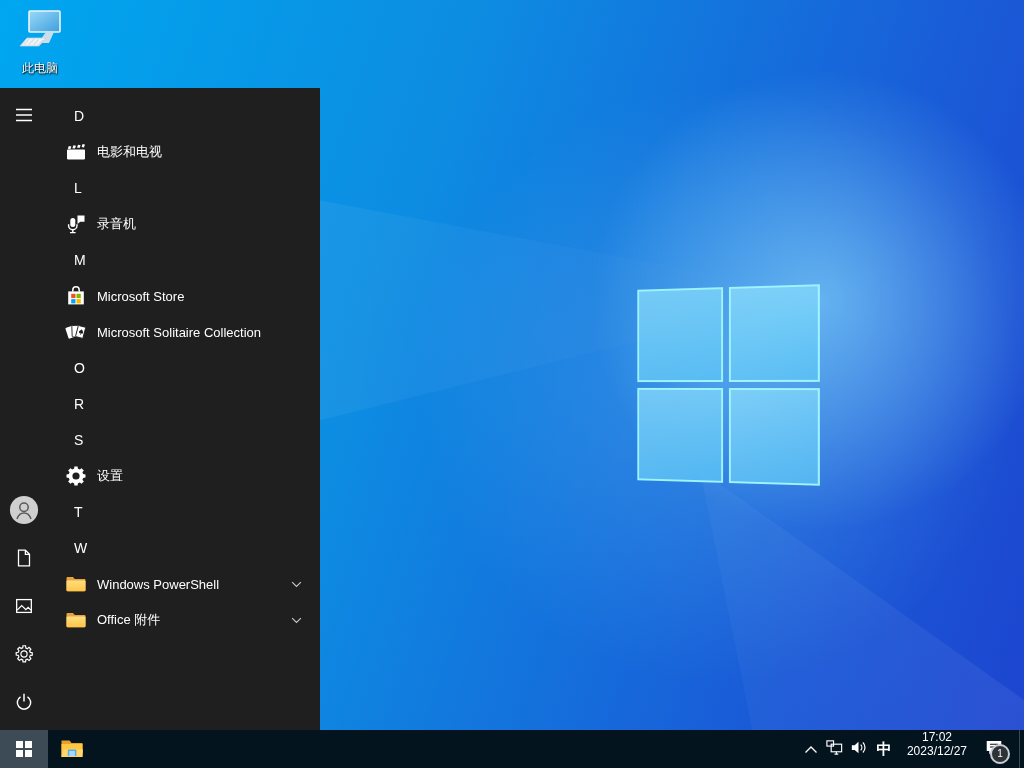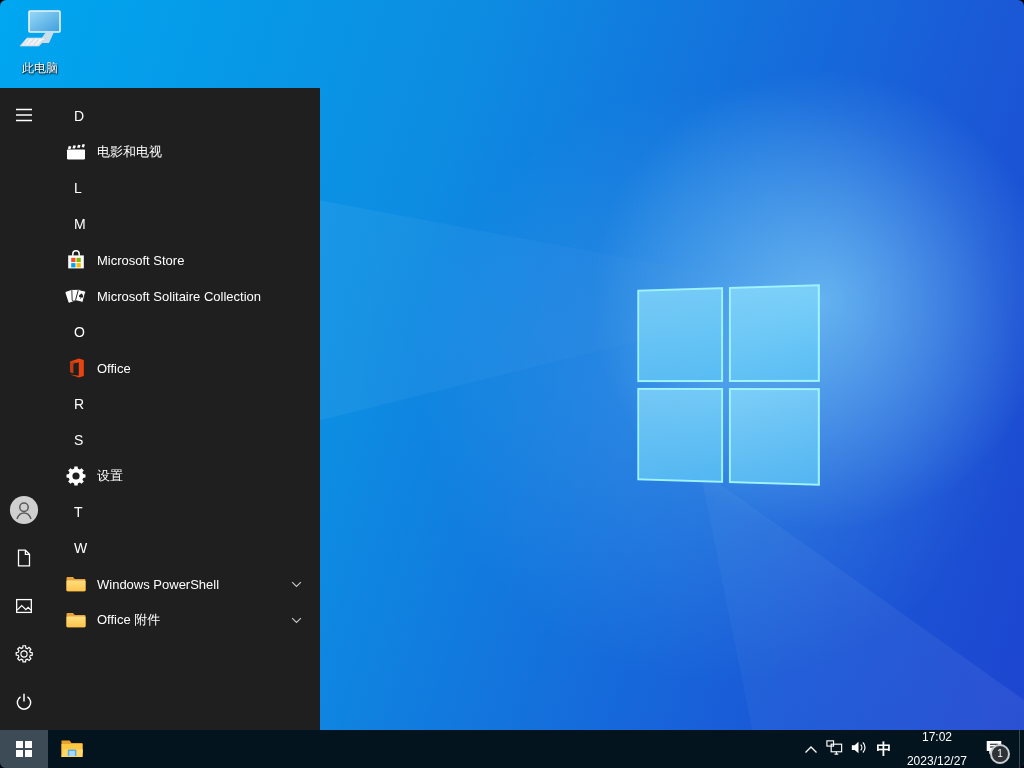--- a/index.html
+++ b/index.html
@@ -1,17 +1,17 @@
 <!DOCTYPE html>
 <html><head>
 <meta charset="utf-8">
 <style>
   html,body{margin:0;padding:0;background:#000;}
   .screen{position:relative;width:1024px;height:768px;overflow:hidden;
-    font-family:"Liberation Sans","DejaVu Sans",sans-serif;border-radius:6px;-webkit-font-smoothing:antialiased;}
+    font-family:"Liberation Sans","DejaVu Sans",sans-serif;-webkit-font-smoothing:antialiased;}
 
   
   .wallpaper{position:absolute;inset:0;
     background:linear-gradient(108deg,#00A7F0 0%,#0D8CE2 38%,#1A5AD7 78%,#1D44CF 100%);}
   .wp-glow{position:absolute;inset:0;
     background:radial-gradient(circle at 822px 300px,rgba(150,230,255,.55) 0px,rgba(150,230,255,0) 230px),
                radial-gradient(circle at 718px 385px,rgba(130,215,250,.28) 0px,rgba(130,215,250,0) 300px);}
   .wp-ray1{position:absolute;inset:0;background:linear-gradient(100deg,rgba(255,255,255,.10),rgba(255,255,255,0) 70%);
     clip-path:polygon(822px 295px,0px 140px,0px 500px);}
   .wp-ray2{position:absolute;inset:0;background:linear-gradient(260deg,rgba(255,255,255,.08),rgba(255,255,255,0) 60%);
@@ -43,21 +43,21 @@
   
   .taskbar{position:absolute;left:0;bottom:0;width:1024px;height:38px;background:#04141E;display:flex;align-items:stretch;z-index:10;}
   .tb-btn{width:48px;display:flex;align-items:center;justify-content:center;background:none;border:none;padding:0;cursor:pointer;}
   .start-btn{background:#3D4B56;}
   .win-logo-small{display:grid;grid-template-columns:7px 7px;grid-template-rows:7px 7px;gap:2px;}
   .win-logo-small span{background:#fff;}
   .tray{margin-left:auto;display:flex;align-items:center;height:100%;}
   .tray-ic{display:flex;align-items:center;justify-content:center;width:24px;height:38px;cursor:pointer;}
   .ime{color:#fff;font-size:15px;font-weight:bold;width:26px;text-align:center;cursor:pointer;}
   .clock{color:#fff;font-size:12px;line-height:14px;text-align:center;padding:0 10px;cursor:pointer;height:100%;
-    display:flex;flex-direction:column;justify-content:space-between;}
+    display:flex;flex-direction:column;justify-content:flex-start;}
   .action{position:relative;width:34px;height:38px;display:flex;align-items:center;justify-content:center;cursor:pointer;margin-right:8px;}
   .badge{position:absolute;right:1px;bottom:4px;width:16px;height:16px;border-radius:50%;
     background:#2E3338;border:2px solid #C9CDD1;color:#fff;font-size:10px;line-height:16px;text-align:center;box-sizing:content-box;}
   .show-desktop{width:4px;height:100%;border-left:1px solid #3A4854;cursor:pointer;}
 </style>
 </head>
 <body>
 
 <svg width="0" height="0" style="position:absolute">
   <defs>
@@ -168,20 +168,31 @@
             <path d="M17.6 7l1-2.9 2.3.5-.9 2.8z"></path>
           </svg>
         </span>
         <span class="lbl">电影和电视</span>
       </div>
 
       <div class="row header">
         <span class="sec">L</span>
       </div>
 
+      <div class="row app">
+        <span class="app-ic">
+          <svg width="24" height="24" viewBox="0 0 24 24" fill="#fff">
+            <rect x="6.3" y="6" width="5" height="9" rx="2.5"></rect>
+            <path d="M4.6 12.3v1.2a4.2 4.2 0 0 0 8.4 0v-1.2" fill="none" stroke="#fff" stroke-width="1.4"></path>
+            <path d="M8.8 18v2.4M6 20.6h5.6" stroke="#fff" stroke-width="1.4"></path>
+            <path d="M13.5 3.6h7v6.2h-4.2l-2.8 2.2z"></path>
+          </svg>
+        </span>
+        <span class="lbl">录音机</span>
+      </div>
 
       <div class="row header">
         <span class="sec">M</span>
       </div>
 
       <div class="row app">
         <span class="app-ic">
           <svg width="24" height="24" viewBox="0 0 24 24">
             <path d="M8.8 7.8V5.9a3.2 3.2 0 0 1 6.4 0v1.9" fill="none" stroke="#fff" stroke-width="1.5"></path>
             <rect x="4.2" y="7.4" width="15.6" height="13" fill="#fff"></rect>
@@ -203,29 +214,20 @@
             <path d="M17.2 9.2c.9 1.4 2 2 2 3.1 0 .8-.6 1.2-1.2 1.2-.3 0-.5-.1-.8-.3l.4 1.6h-1l.4-1.6c-.3.2-.5.3-.8.3-.6 0-1.2-.4-1.2-1.2 0-1.1 1.3-1.7 2.2-3.1z" fill="#1F1F1F" transform="rotate(15 17.2 12)"></path>
           </svg>
         </span>
         <span class="lbl">Microsoft Solitaire Collection</span>
       </div>
 
       <div class="row header">
         <span class="sec">O</span>
       </div>
 
-      <div class="row app">
-        <span class="app-ic">
-          <svg width="24" height="24" viewBox="0 0 24 24">
-            <path d="M14.8 2.5l5 1.6v15.8l-5 1.6-8.6-3 8.6 1.2V6.2l-5.6 1.3v9.8l-3-1.2V5.6z" fill="#E8440F"></path>
-            <path d="M6.2 5.6v10.5l3 1.2V7.5l5.6-1.3z" fill="#C03C10"></path>
-          </svg>
-        </span>
-        <span class="lbl">Office</span>
-      </div>
 
       <div class="row header">
         <span class="sec">R</span>
       </div>
 
 
       <div class="row header">
         <span class="sec">S</span>
       </div>
 

